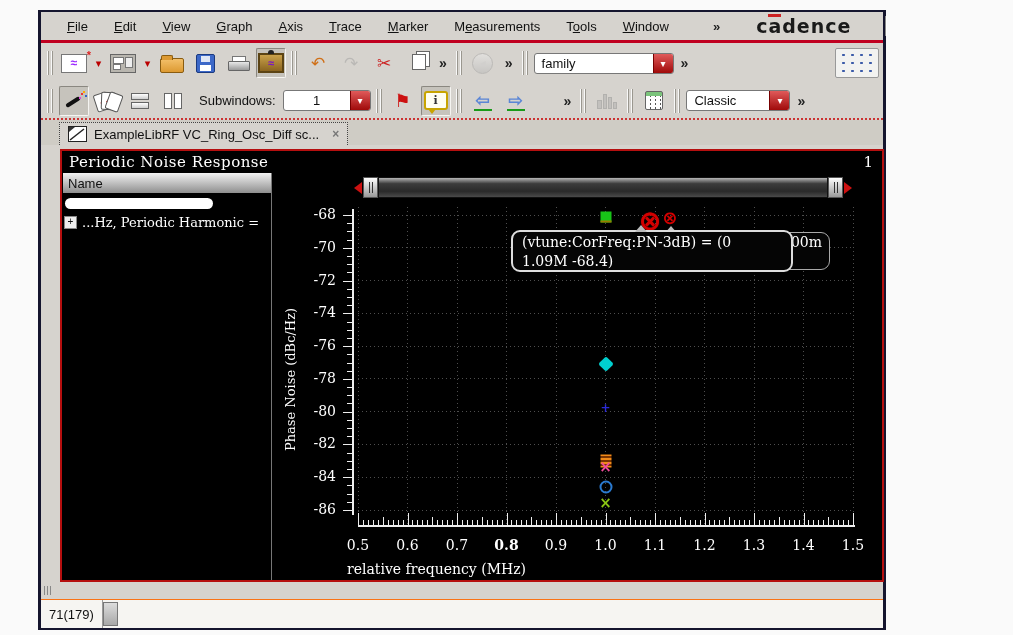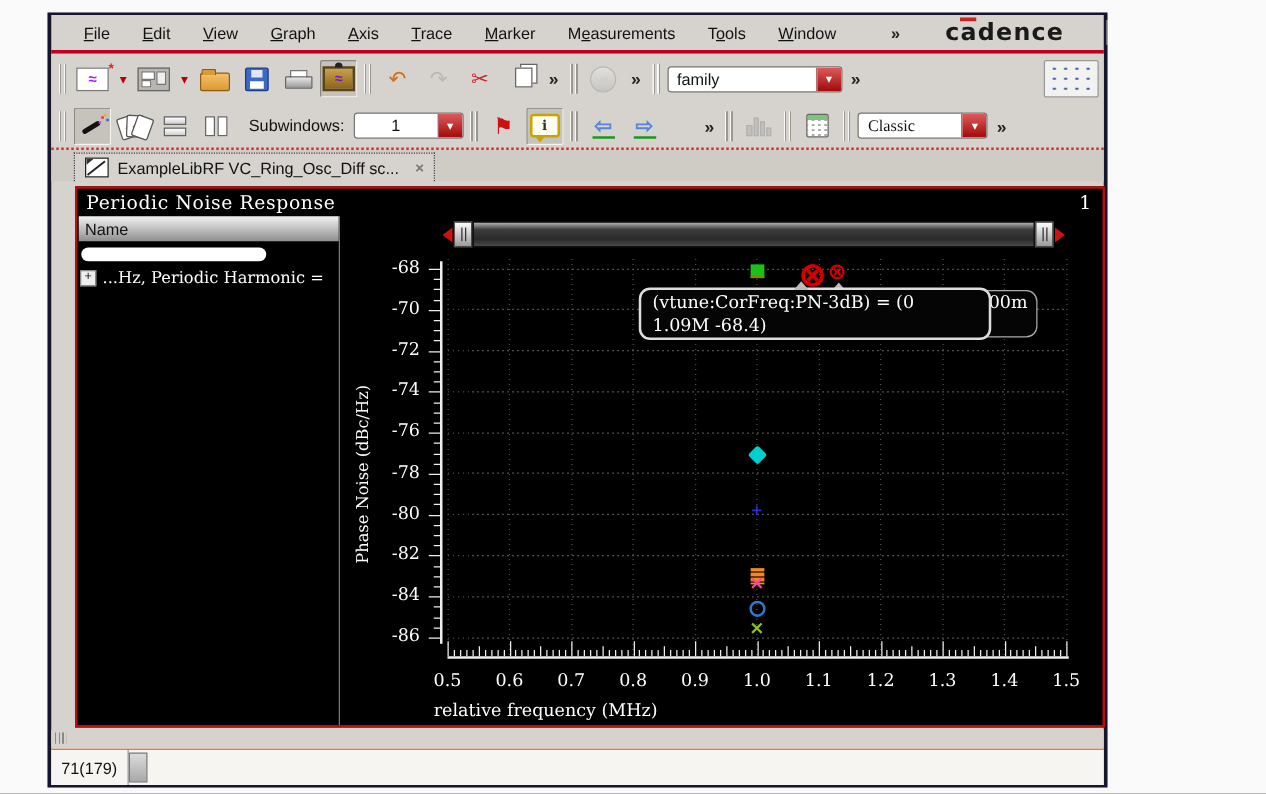--- a/index.html
+++ b/index.html
@@ -276,21 +276,21 @@
           <span style="height:13px;"></span>
           <span style="height:10px;"></span>
           <span style="height:5px;"></span>
         </span>
       </span>
     <span class="grip"></span>
     <span class="tbtn">
         <span class="ic-calc"></span>
       </span>
     <span class="grip"></span>
-    <span class="combo" style="width:104px;font-family:Liberation Serif, serif;">
+    <span class="combo" style="width:104px;">
       <span class="val" style="flex:1;">Classic</span>
       <span class="cbtn">▾</span>
     </span>
     <span class="chev">»</span>
   </div>
 
   <div class="tabbar">
     <span class="tab">
       <span class="ticon">
         <svg width="17" height="14">
@@ -504,21 +504,21 @@
         <div class="ylab" style="left: 234px; top: 153.333px; position: absolute;">-74</div>
         <div class="ylab" style="left: 234px; top: 186.111px; position: absolute;">-76</div>
         <div class="ylab" style="left: 234px; top: 218.889px; position: absolute;">-78</div>
         <div class="ylab" style="left: 234px; top: 251.667px; position: absolute;">-80</div>
         <div class="ylab" style="left: 234px; top: 284.444px; position: absolute;">-82</div>
         <div class="ylab" style="left: 234px; top: 317.222px; position: absolute;">-84</div>
         <div class="ylab" style="left: 234px; top: 350px; position: absolute;">-86</div>
         <div class="xlab" style="left: 296px; top: 386px; position: absolute;">0.5</div>
         <div class="xlab" style="left: 345.5px; top: 386px; position: absolute;">0.6</div>
         <div class="xlab" style="left: 395px; top: 386px; position: absolute;">0.7</div>
-        <div class="xlab" style="left: 444.5px; top: 386px; position: absolute;">0.8</div>
+        <div class="xlab" style="left: 444.5px; top: 386px; position: absolute; font-weight: bold;">0.8</div>
         <div class="xlab" style="left: 494px; top: 386px; position: absolute;">0.9</div>
         <div class="xlab" style="left: 543.5px; top: 386px; position: absolute;">1.0</div>
         <div class="xlab" style="left: 593px; top: 386px; position: absolute;">1.1</div>
         <div class="xlab" style="left: 642.5px; top: 386px; position: absolute;">1.2</div>
         <div class="xlab" style="left: 692px; top: 386px; position: absolute;">1.3</div>
         <div class="xlab" style="left: 741.5px; top: 386px; position: absolute;">1.4</div>
         <div class="xlab" style="left: 791px; top: 386px; position: absolute;">1.5</div>
       </div>
     <div id="point-layer">
         <div class="pt m-square" style="left: 543.5px; top: 65.6389px; position: absolute; background: rgb(24, 196, 24);"></div>

